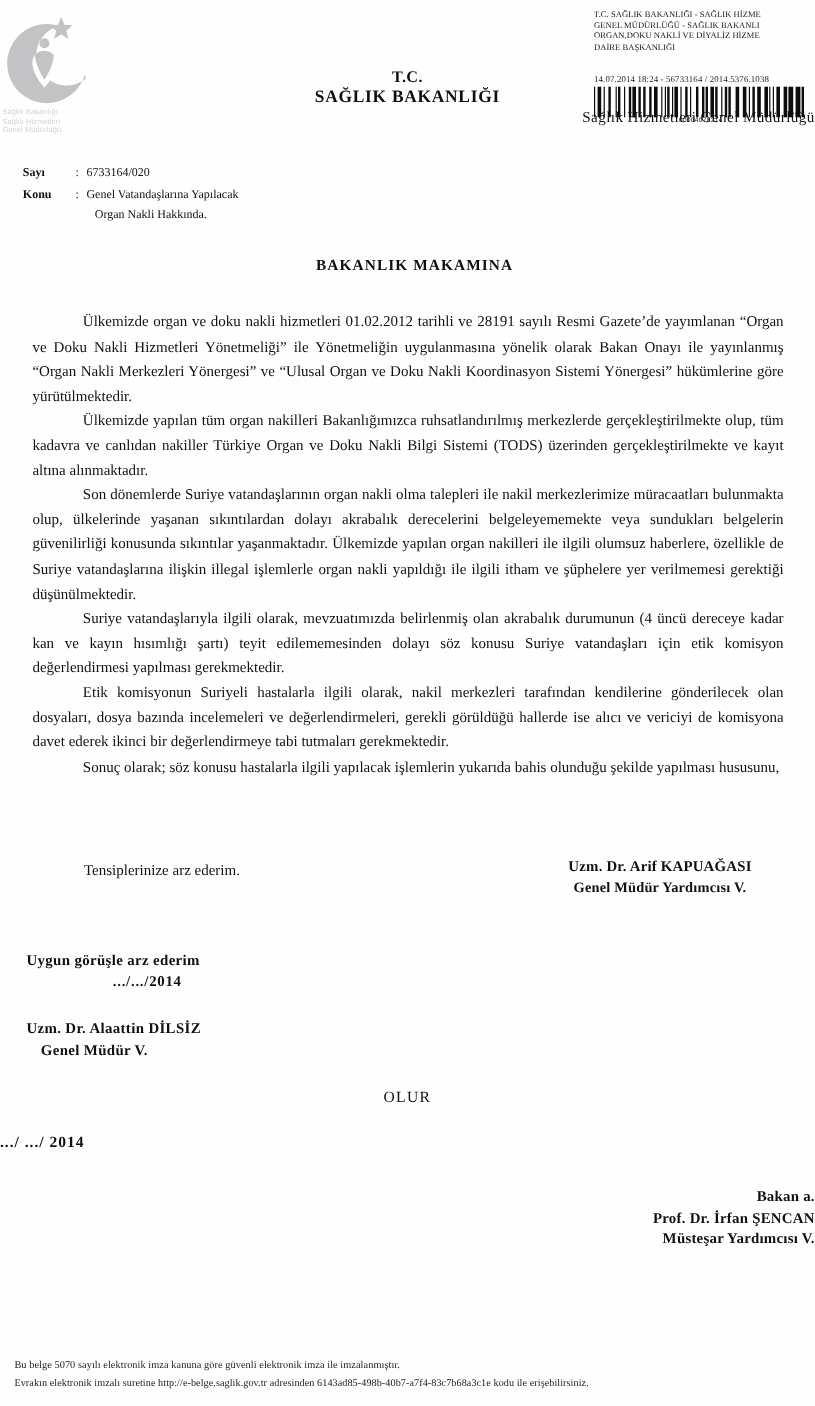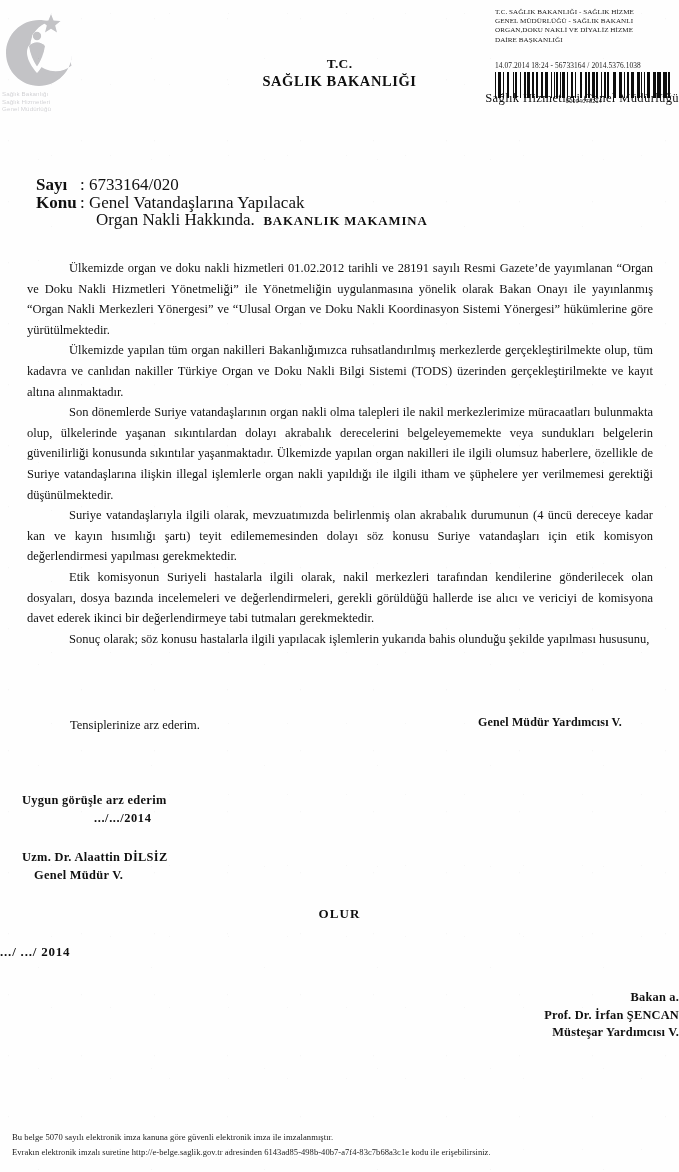--- a/index.html
+++ b/index.html
@@ -124,25 +124,24 @@
     font-size: 12.6px;
     font-weight: normal;
     line-height: 17px;
     letter-spacing: .35px;
     text-align: right;
   }
 
   
   .meta {
     position: absolute;
-    left: 36px;
+    left: 19px;
     top: 136px;
-    font-size: 17px;
+    font-size: 10px;
     line-height: 17.5px;
-    margin-top: 40px;
   }
   .meta-row { display: flex; align-items: baseline; }
   .meta-key {
     font-weight: bold;
     width: 44px;
     flex: 0 0 44px;
   }
   .meta-colon { width: 9px; flex: 0 0 9px; }
   .meta-val { white-space: nowrap; }
   .meta-cont {
@@ -223,21 +222,21 @@
     letter-spacing: .3px;
   }
   .approver .role { margin-left: 12px; }
 
   
   .olur {
     position: absolute;
     left: 0; right: 0;
     top: 906px;
     text-align: center;
-    font-weight: bold;
+    font-weight: normal;
     font-size: 13px;
     letter-spacing: 1.1px;
   }
   .olur-date {
     position: absolute;
     left: 0; right: 0;
     top: 944px;
     font-weight: bold;
     font-size: 13px;
     letter-spacing: .8px;
@@ -383,20 +382,21 @@
     <p>Ülkemizde organ ve doku nakli hizmetleri 01.02.2012 tarihli ve 28191 sayılı Resmi Gazete’de yayımlanan “Organ ve Doku Nakli Hizmetleri Yönetmeliği” ile Yönetmeliğin uygulanmasına yönelik olarak Bakan Onayı ile yayınlanmış “Organ Nakli Merkezleri Yönergesi” ve “Ulusal Organ ve Doku Nakli Koordinasyon Sistemi Yönergesi” hükümlerine göre yürütülmektedir.</p>
     <p>Ülkemizde yapılan tüm organ nakilleri Bakanlığımızca ruhsatlandırılmış merkezlerde gerçekleştirilmekte olup, tüm kadavra ve canlıdan nakiller Türkiye Organ ve Doku Nakli Bilgi Sistemi (TODS) üzerinden gerçekleştirilmekte ve kayıt altına alınmaktadır.</p>
     <p>Son dönemlerde Suriye vatandaşlarının organ nakli olma talepleri ile nakil merkezlerimize müracaatları bulunmakta olup, ülkelerinde yaşanan sıkıntılardan dolayı akrabalık derecelerini belgeleyememekte veya sundukları belgelerin güvenilirliği konusunda sıkıntılar yaşanmaktadır. Ülkemizde yapılan organ nakilleri ile ilgili olumsuz haberlere, özellikle de Suriye vatandaşlarına ilişkin illegal işlemlerle organ nakli yapıldığı ile ilgili itham ve şüphelere yer verilmemesi gerektiği düşünülmektedir.</p>
     <p>Suriye vatandaşlarıyla ilgili olarak, mevzuatımızda belirlenmiş olan akrabalık durumunun (4 üncü dereceye kadar kan ve kayın hısımlığı şartı) teyit edilememesinden dolayı söz konusu Suriye vatandaşları için etik komisyon değerlendirmesi yapılması gerekmektedir.</p>
     <p>Etik komisyonun Suriyeli hastalarla ilgili olarak, nakil merkezleri tarafından kendilerine gönderilecek olan dosyaları, dosya bazında incelemeleri ve değerlendirmeleri, gerekli görüldüğü hallerde ise alıcı ve vericiyi de komisyona davet ederek ikinci bir değerlendirmeye tabi tutmaları gerekmektedir.</p>
     <p>Sonuç olarak; söz konusu hastalarla ilgili yapılacak işlemlerin yukarıda bahis olunduğu şekilde yapılması hususunu,</p>
   </div>
 
   <div class="sig-left">Tensiplerinize  arz ederim.</div>
   <div class="sig-right">
+    <div>Uzm. Dr. Arif KAPUAĞASI</div>
     <div class="role">Genel Müdür Yardımcısı V.</div>
   </div>
 
   <div class="approval">
     <div>Uygun görüşle arz ederim</div>
     <div class="date">.../.../2014</div>
   </div>
   <div class="approver">
     <div>Uzm.  Dr.  Alaattin  DİLSİZ</div>
     <div class="role">Genel Müdür V.</div>

